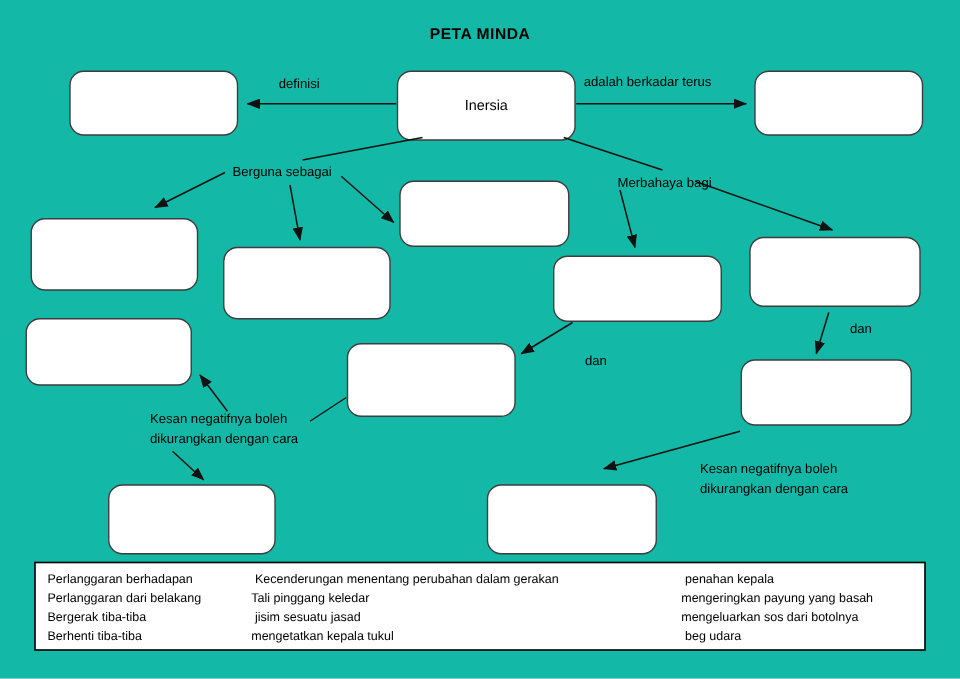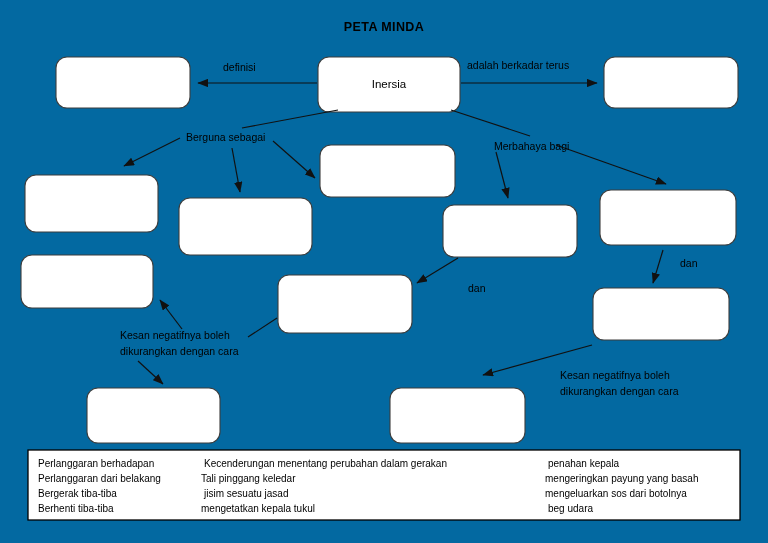--- a/index.html
+++ b/index.html
@@ -9,21 +9,21 @@
     background: #ffffff;
   }
   body {
     font-family: "Liberation Sans", sans-serif;
     color: #000000;
   }
   #page {
     position: relative;
     width: 768px;
     height: 543px;
-    background: #0369a1;
+    background: #14b8a6;
     overflow: hidden;
   }
   #diagram-svg {
     position: absolute;
     left: 0;
     top: 0;
     width: 768px;
     height: 543px;
   }
   .map-title {

